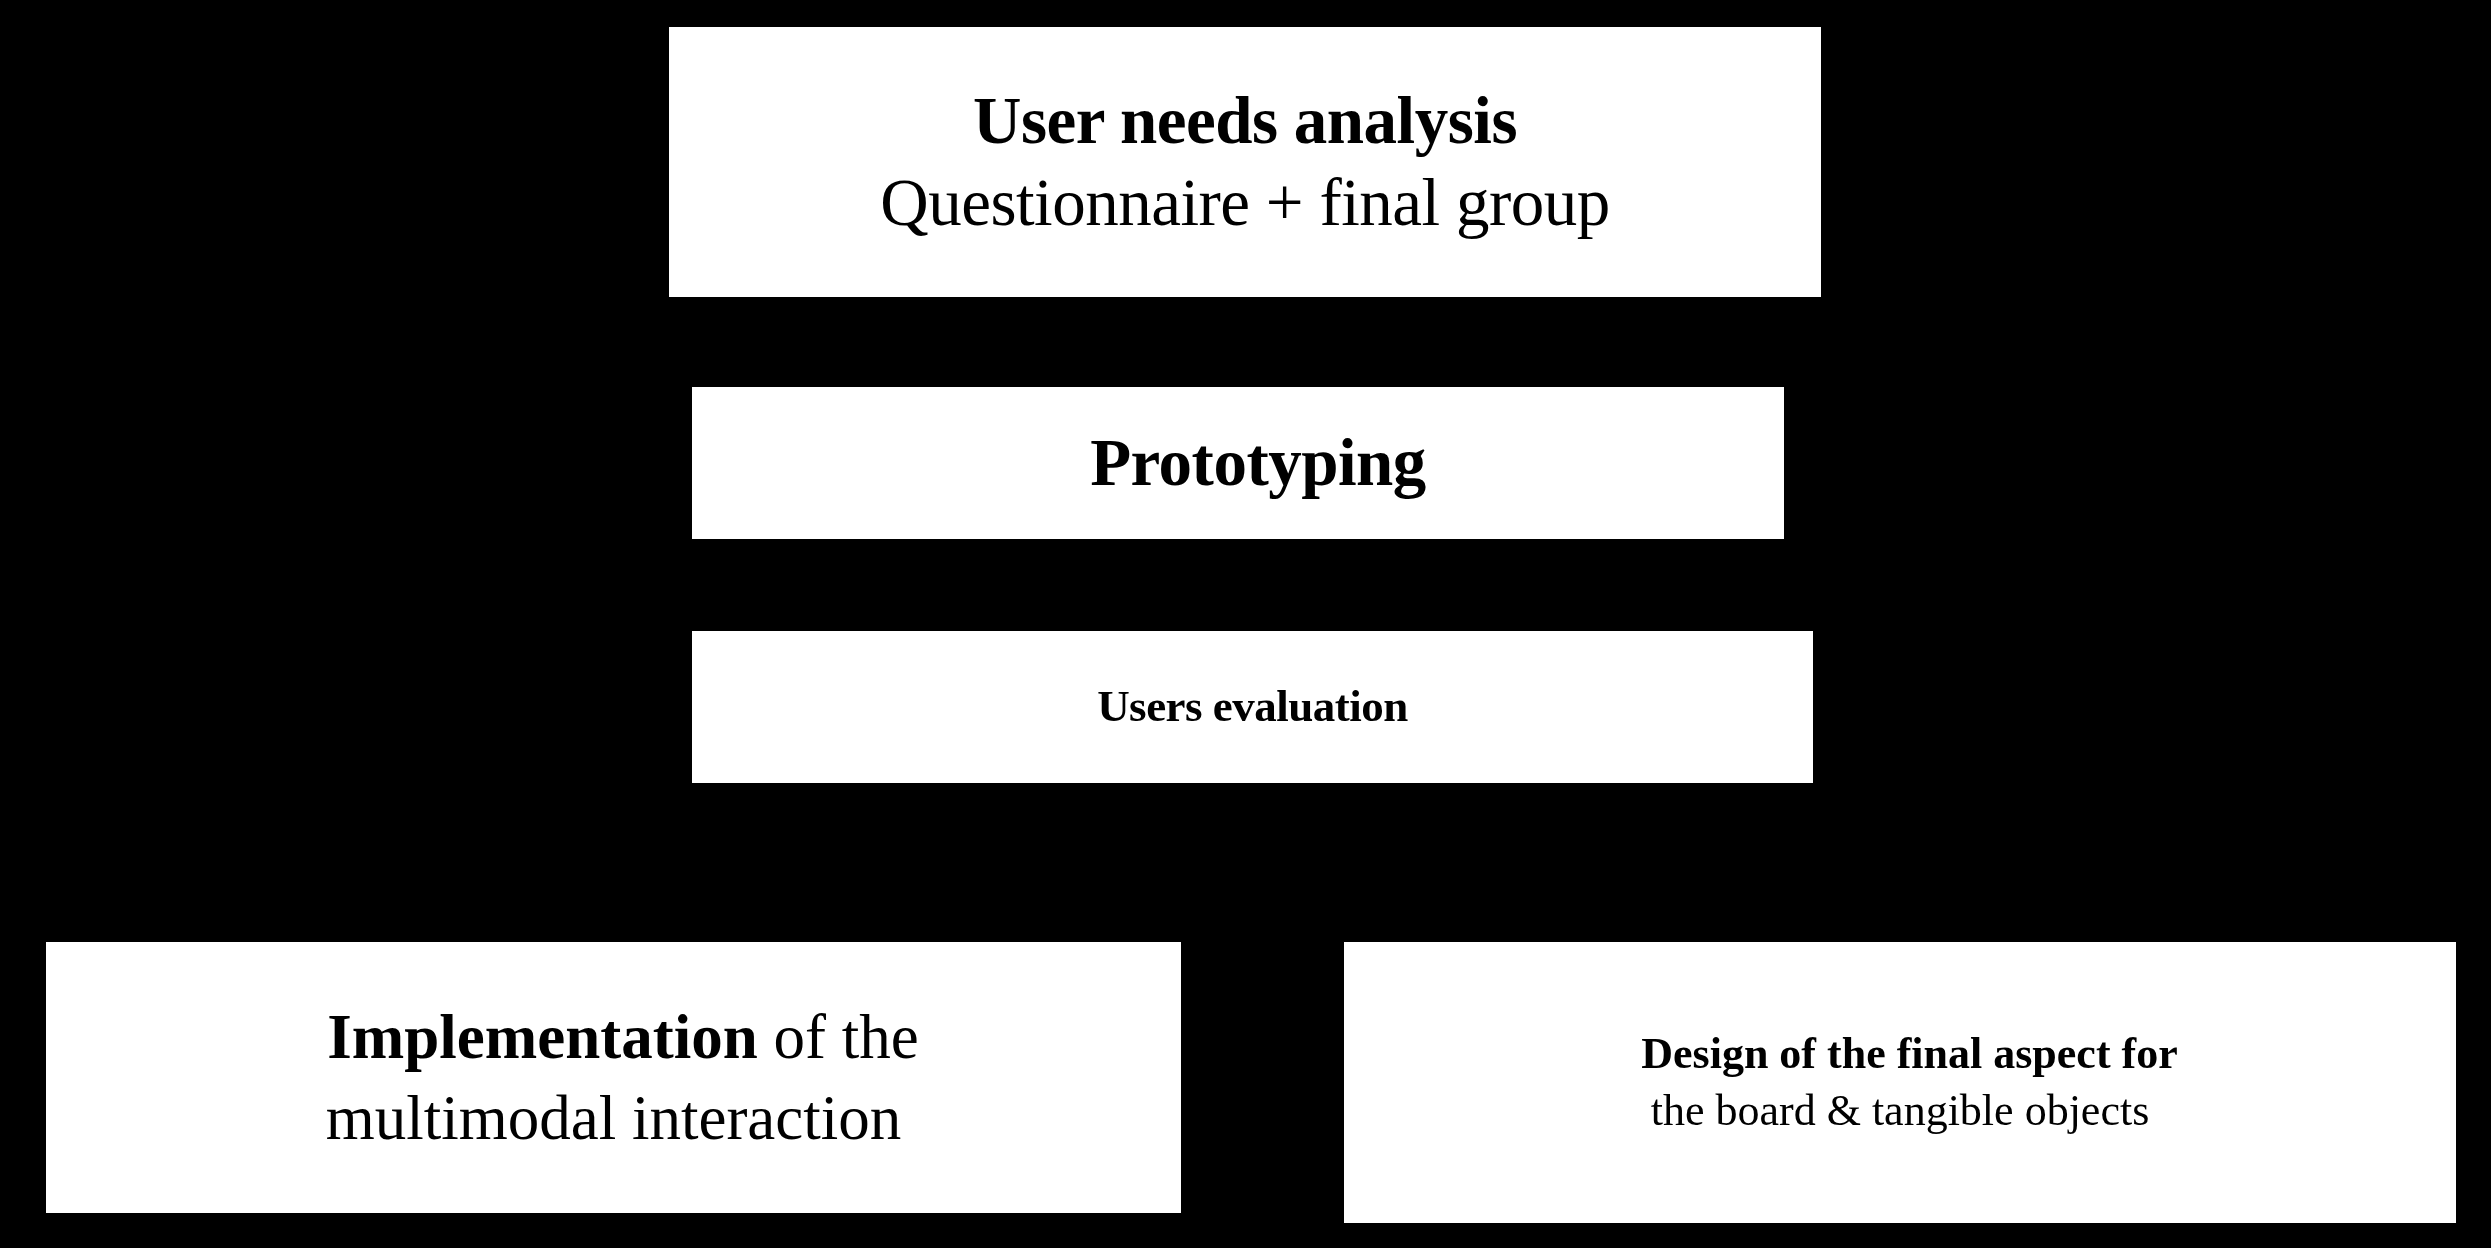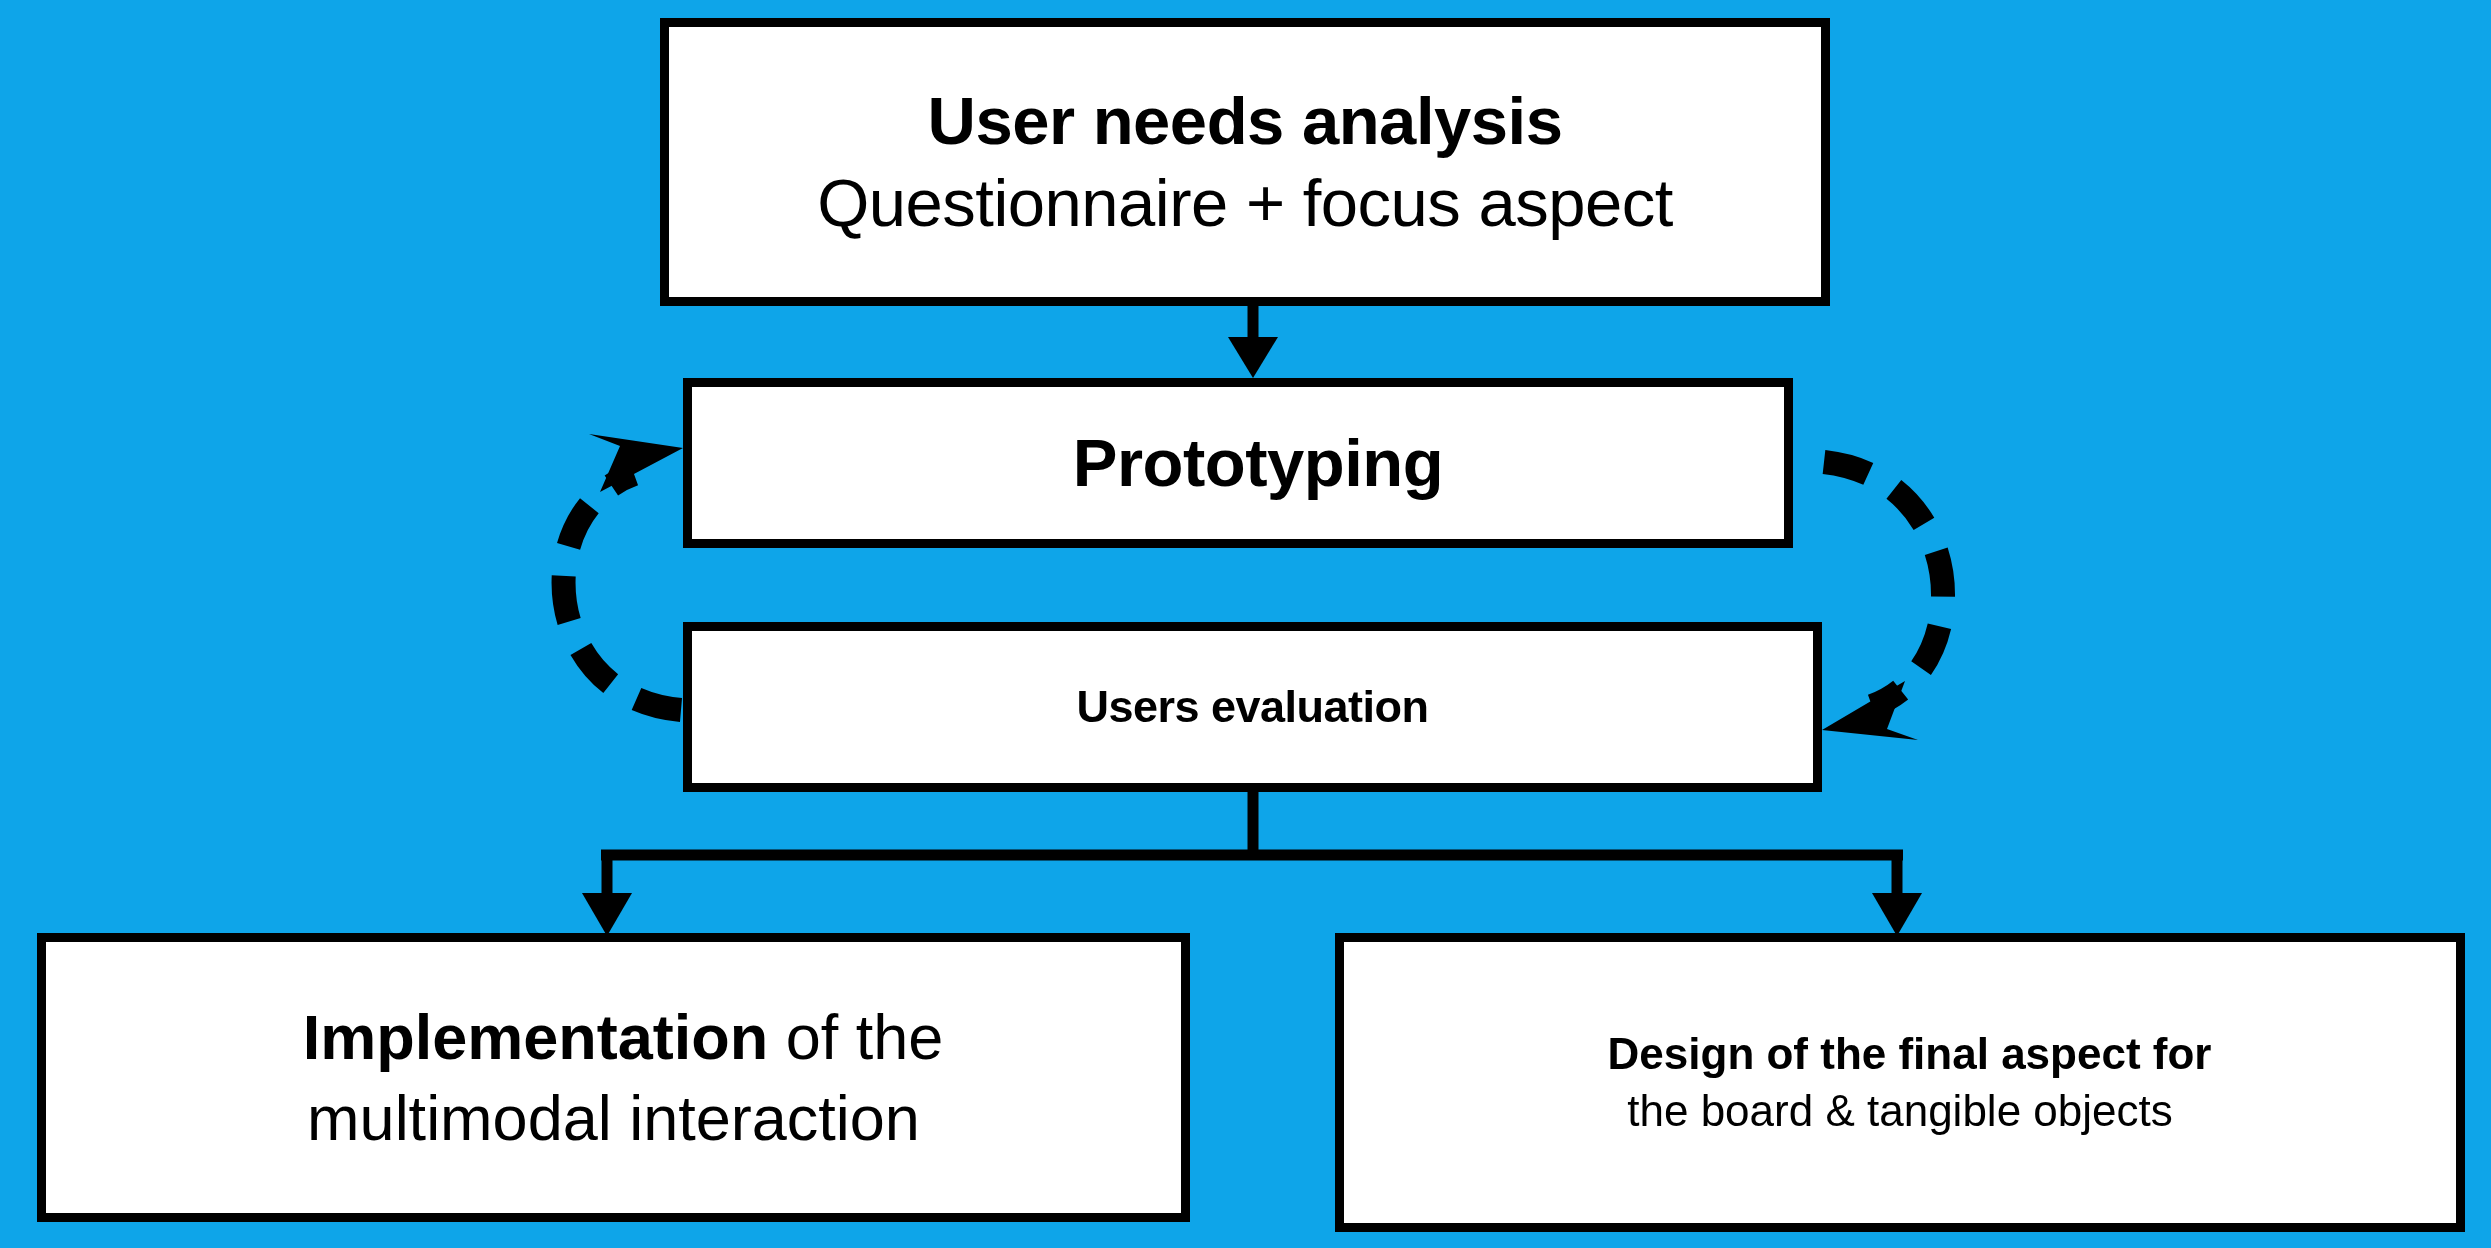--- a/index.html
+++ b/index.html
@@ -4,23 +4,23 @@
 <style>
   html, body {
     margin: 0;
     padding: 0;
     background: #ffffff;
   }
   #stage {
     position: relative;
     width: 2491px;
     height: 1248px;
-    background: #0ea5e9;
+    background: #000000;
     overflow: hidden;
-    font-family: Liberation Sans, sans-serif;
+    font-family: Liberation Serif, serif;
   }
   .flow-svg {
     position: absolute;
     left: 0;
     top: 0;
     width: 2491px;
     height: 1248px;
   }
   .node-box {
     position: absolute;
@@ -131,21 +131,21 @@
       <line x1="601" y1="855" x2="1903" y2="855" stroke="#000000" stroke-width="11"></line>
       <line x1="607" y1="855" x2="607" y2="918" stroke="#000000" stroke-width="11"></line>
       <path d="M607,936 L582,893 L632,893 Z" fill="#000000"></path>
       <line x1="1897" y1="855" x2="1897" y2="918" stroke="#000000" stroke-width="11"></line>
       <path d="M1897,936 L1872,893 L1922,893 Z" fill="#000000"></path>
     </g>
   </svg>
 
   <div id="node-user-needs" class="node-box">
     <div class="line-bold">User needs analysis</div>
-    <div class="line-reg">Questionnaire + focus aspect</div>
+    <div class="line-reg">Questionnaire + final group</div>
   </div>
 
   <div id="node-prototyping" class="node-box">
     <div class="line-bold">Prototyping</div>
   </div>
 
   <div id="node-users-eval" class="node-box">
     <div class="line-bold">Users evaluation</div>
   </div>
 

